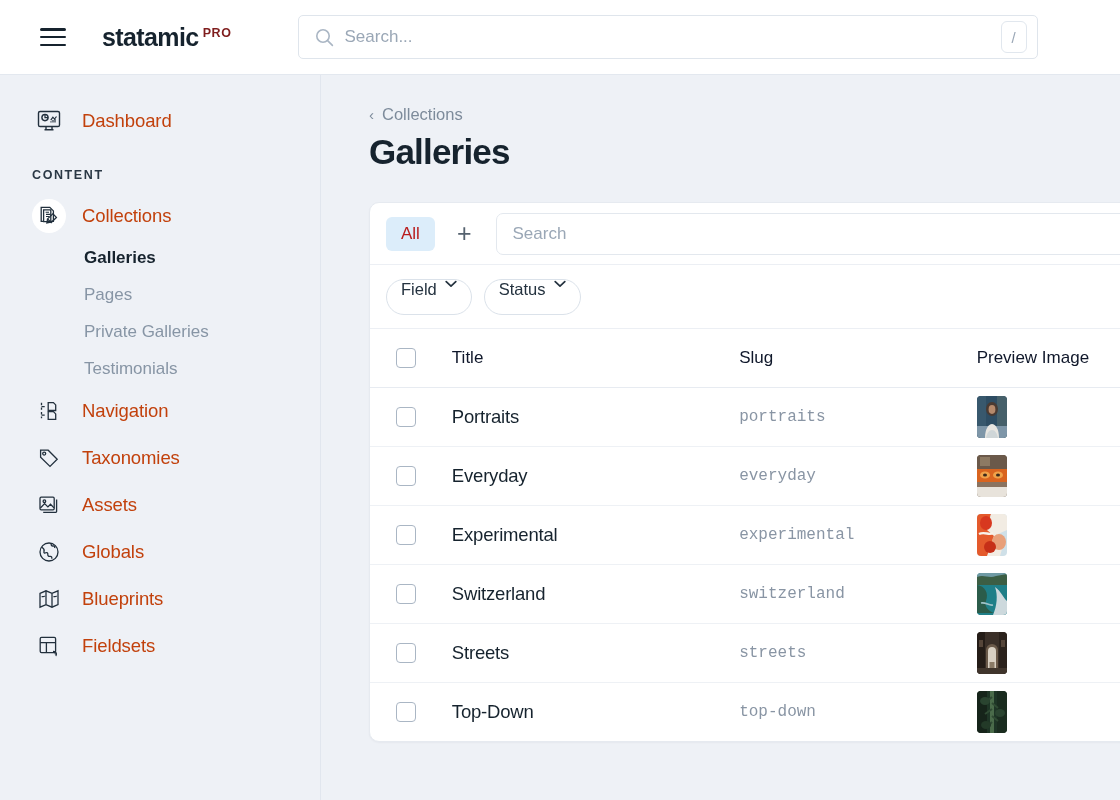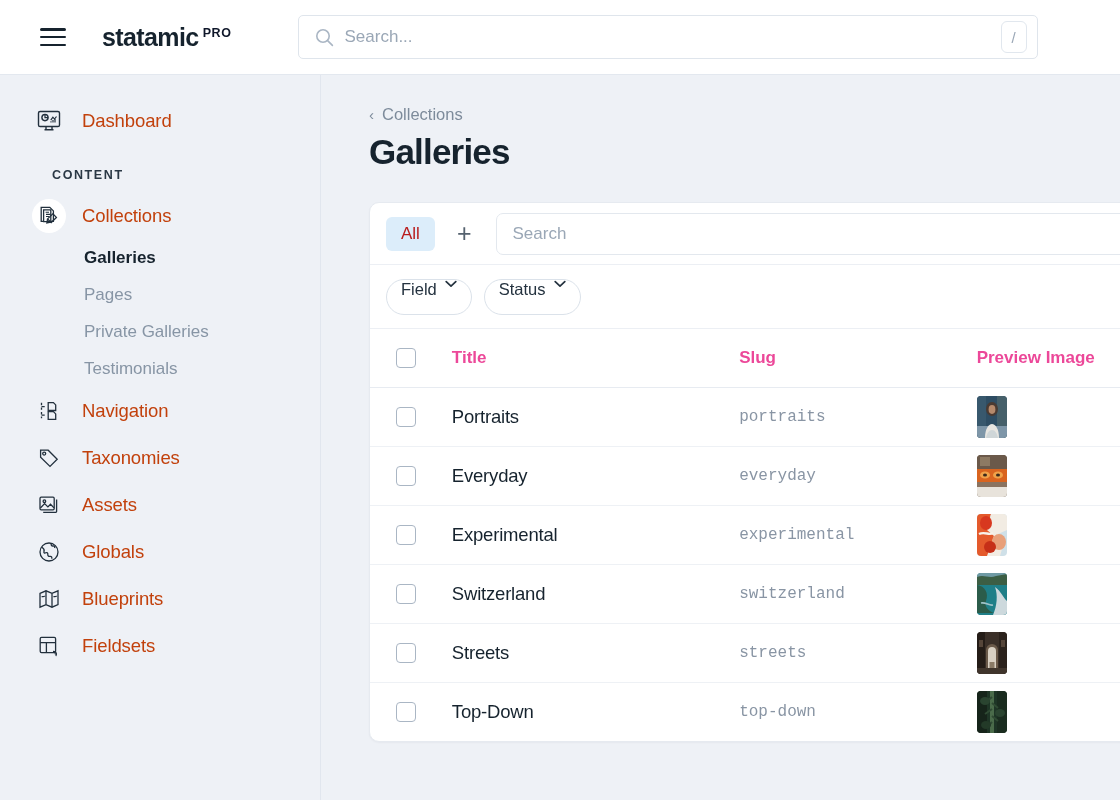--- a/index.html
+++ b/index.html
@@ -59,21 +59,21 @@
     font-size: 25px;
     font-weight: bold;
     letter-spacing: -0.6px;
     color: #16232e;
     line-height: 1;
   }
   .brand-pro {
     font-size: 12.5px;
     font-weight: bold;
     letter-spacing: 0.6px;
-    color: #0f172a;
+    color: #7f1d1d;
     margin-left: 4px;
     margin-top: 1px;
   }
 
   .search-wrap {
     margin-left: 66px;
     flex: 1 1 auto;
     max-width: 740px;
   }
   .search-box {
@@ -143,21 +143,21 @@
     font-size: 18.5px;
     color: #c2410c;
     letter-spacing: -0.1px;
   }
 
   .section-head {
     font-size: 12.5px;
     font-weight: bold;
     letter-spacing: 1.6px;
     color: #2a3845;
-    padding-left: 52px;
+    padding-left: 32px;
     margin-top: 24px;
     margin-bottom: 10px;
   }
 
   .sub-item {
     height: 37px;
     display: flex;
     align-items: center;
     padding-left: 84px;
     font-size: 17px;
@@ -262,22 +262,22 @@
     cursor: pointer;
   }
   .pill .caret { margin-left: 8px; display: flex; }
 
   table { border-collapse: collapse; width: 100%; }
   th, td { text-align: left; }
 
   thead th {
     height: 58px;
     font-size: 17px;
-    font-weight: bold;
-    color: #ec4899;
+    font-weight: normal;
+    color: #0f172a;
     border-bottom: 1px solid #e7ebf1;
     padding: 0;
     vertical-align: middle;
   }
   tbody td {
     height: 59px;
     border-bottom: 1px solid #eef1f5;
     padding: 0;
     vertical-align: middle;
   }

